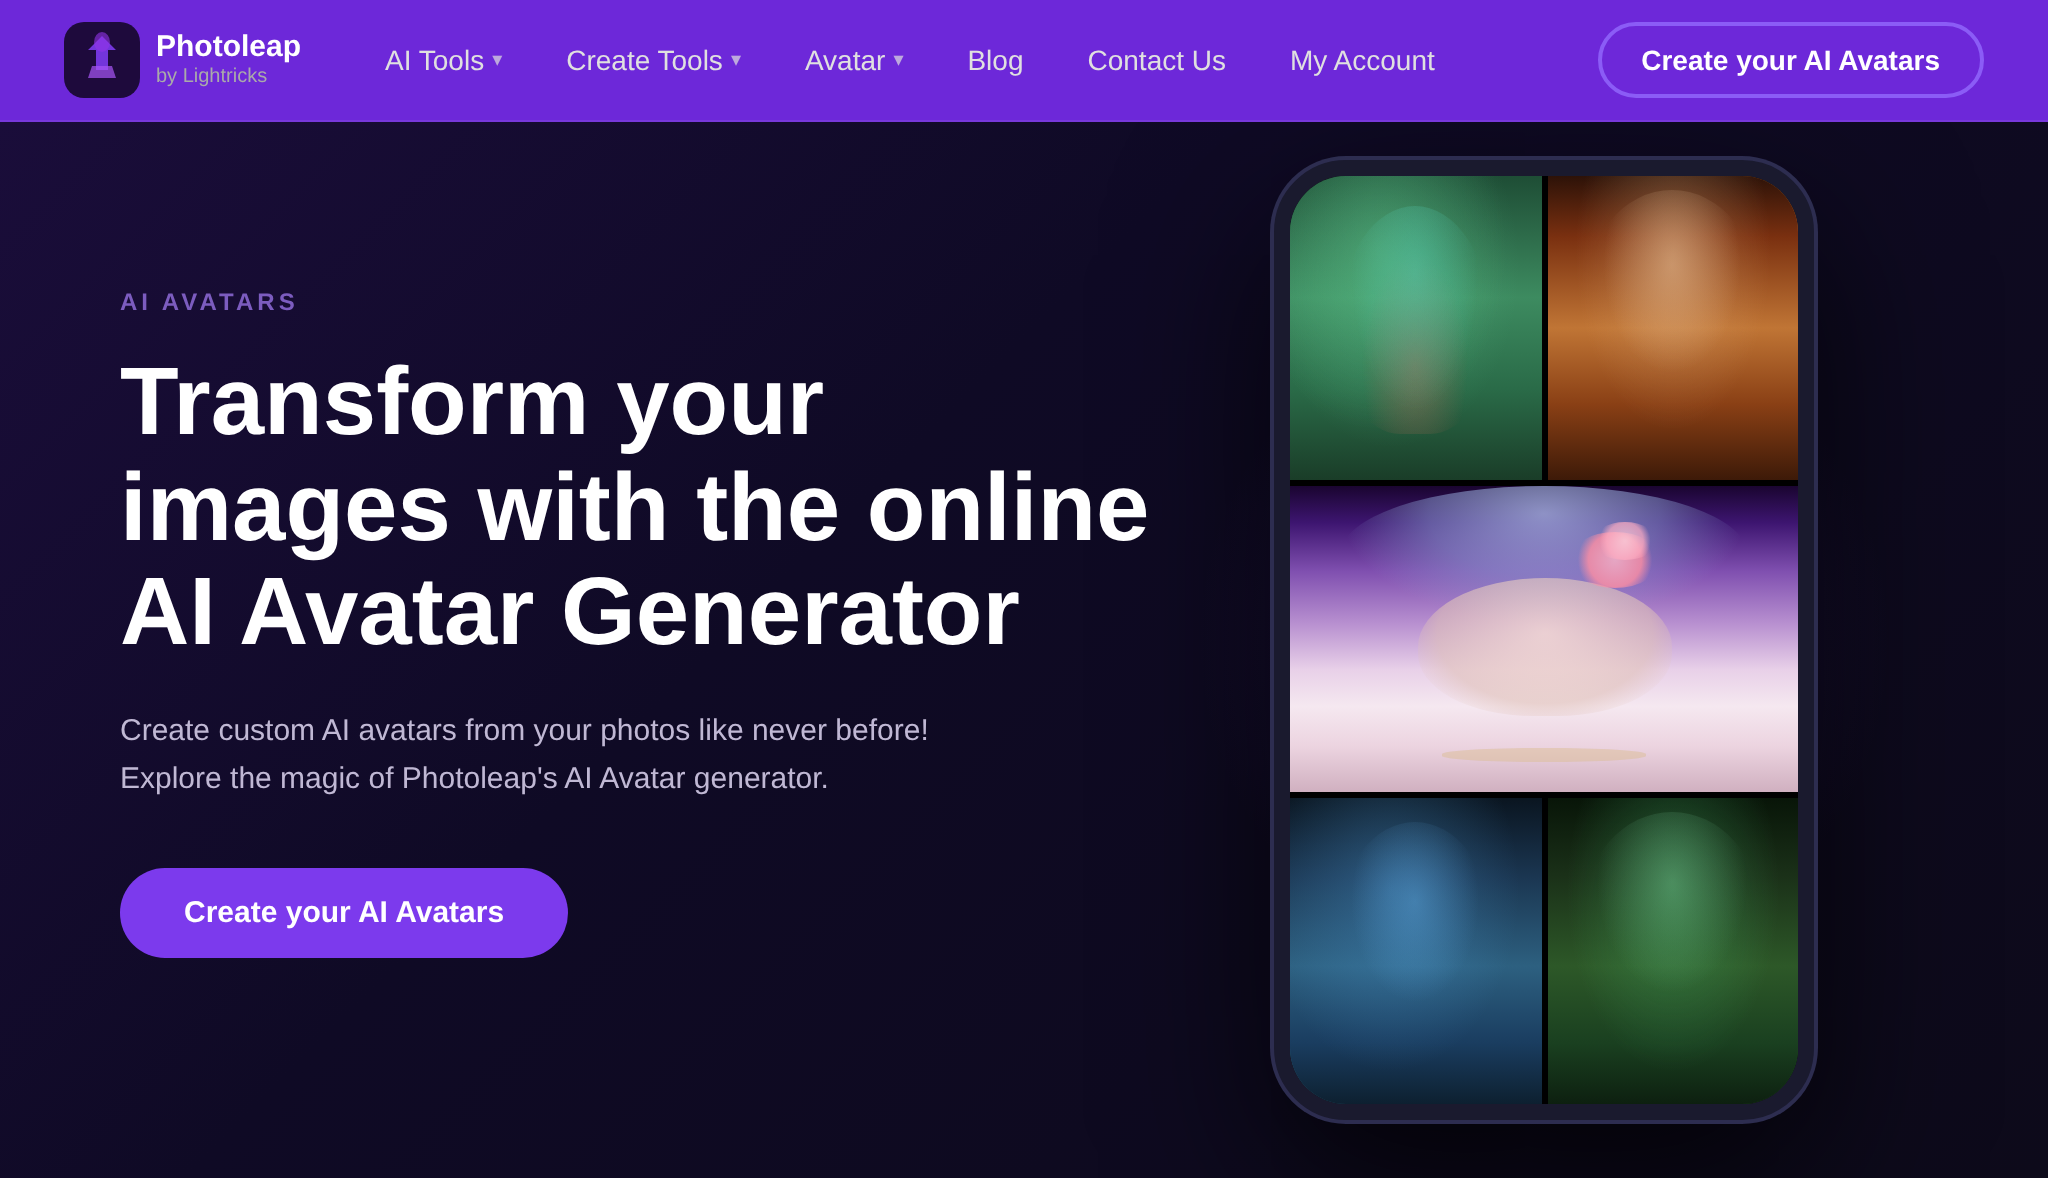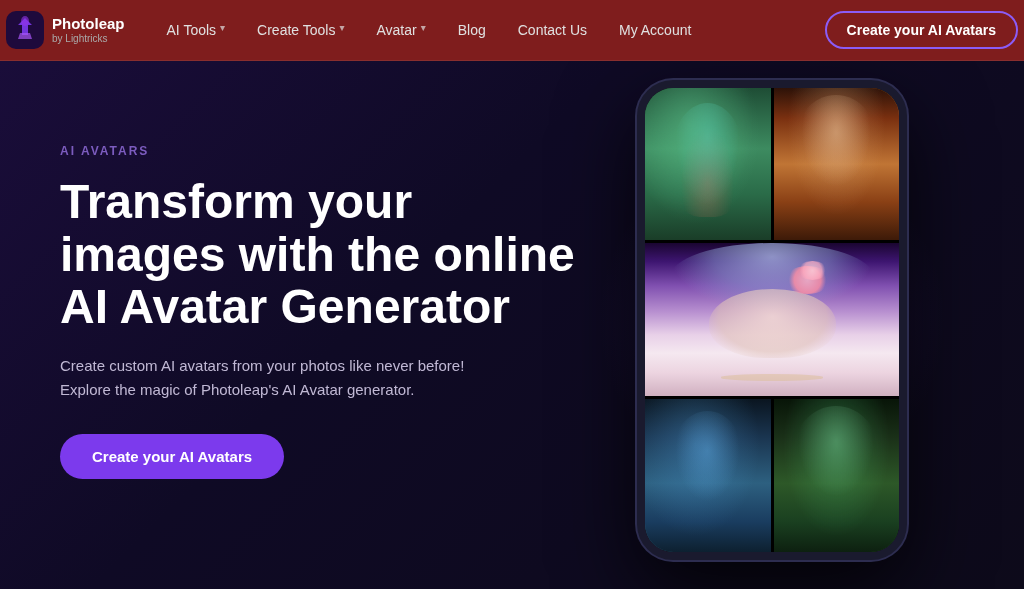--- a/index.html
+++ b/index.html
@@ -9,23 +9,23 @@
       overflow: hidden;
       font-family: -apple-system, BlinkMacSystemFont, 'Segoe UI', sans-serif;
       background: #0d0a1a;
       color: #fff;
     }
 
     
     nav {
       display: flex;
       align-items: center;
-      padding: 0 6px;
+      padding: 0 32px;
       height: 61px;
-      background: #7f1d1d;
+      background: #6d28d9;
       border-bottom: 1px solid rgba(255,255,255,0.08);
       gap: 0;
     }
 
     .logo-area {
       display: flex;
       align-items: center;
       gap: 8px;
       margin-right: 28px;
       text-decoration: none;
@@ -56,21 +56,21 @@
 
     .nav-items {
       display: flex;
       align-items: center;
       gap: 4px;
       flex: 1;
     }
 
     .nav-item {
       display: flex;
-      align-items: flex-start;
+      align-items: center;
       gap: 4px;
       padding: 8px 14px;
       color: #e0e0e0;
       font-size: 14px;
       cursor: pointer;
       white-space: nowrap;
       border-radius: 6px;
       transition: background 0.2s;
     }
 

